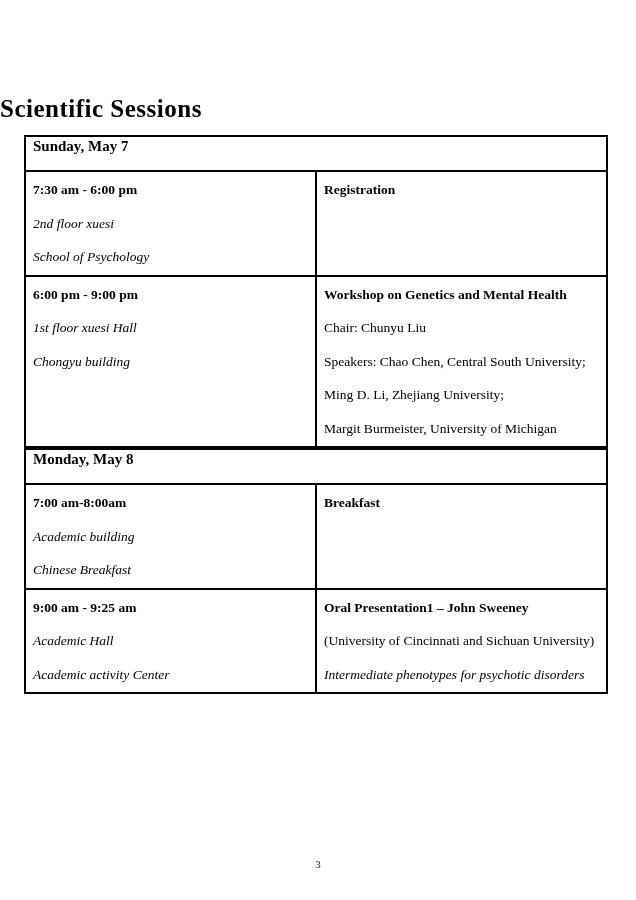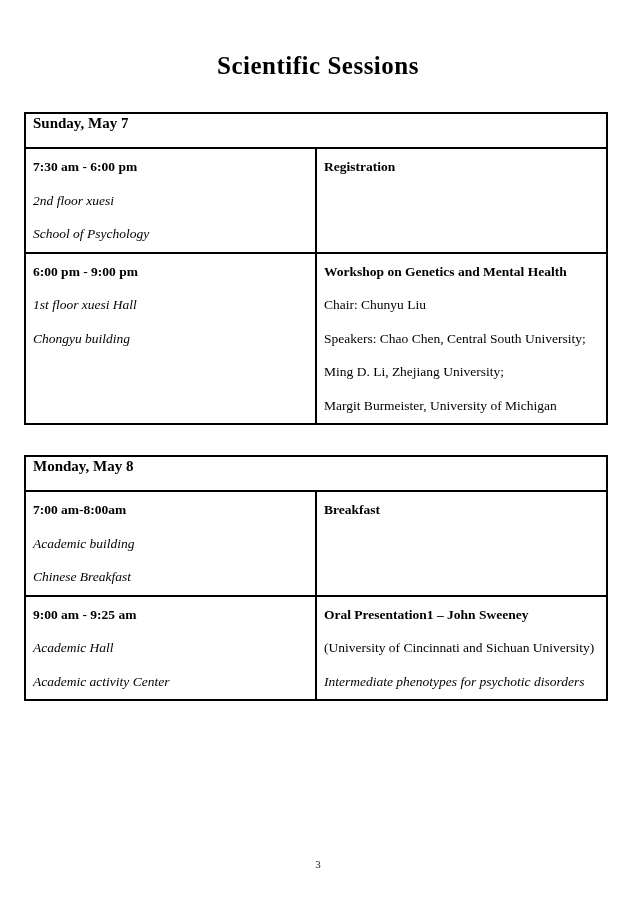--- a/index.html
+++ b/index.html
@@ -6,24 +6,24 @@
   body {
     width: 636px;
     height: 900px;
     background: #ffffff;
     color: #000000;
     font-family: "Liberation Serif", serif;
     position: relative;
     overflow: hidden;
   }
   .doc-title {
-    text-align: center;
+    text-align: left;
     font-weight: bold;
     font-size: 25px;
-    padding-top: 52px;
+    padding-top: 95px;
     letter-spacing: 0.5px;
   }
   table.schedule {
     border-collapse: collapse;
     table-layout: fixed;
     width: 584px;
     margin-left: 24px;
   }
   table.schedule td {
     border: 2px solid #000;
@@ -41,22 +41,22 @@
     padding-left: 8px;
   }
   .schedule p {
     margin: 0;
     line-height: 33.5px;
     font-size: 13.5px;
     white-space: nowrap;
   }
   .b { font-weight: bold; }
   .i { font-style: italic; }
-  .tbl-sunday { margin-top: 32px; }
-  .tbl-monday { margin-top: 30px; }
+  .tbl-sunday { margin-top: 12px; }
+  .tbl-monday { }
   .page-number {
     position: absolute;
     left: 0;
     width: 636px;
     top: 858px;
     text-align: center;
     font-size: 11px;
     color: #222;
   }
 </style>

